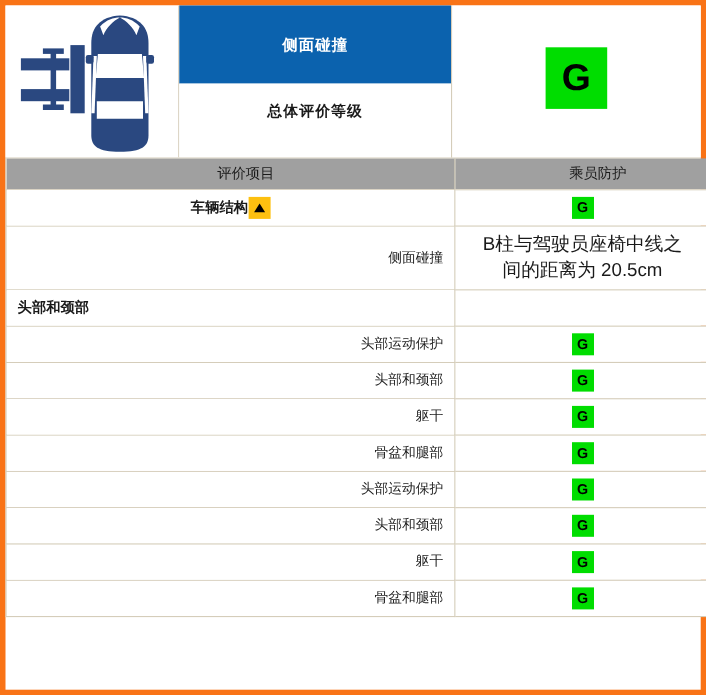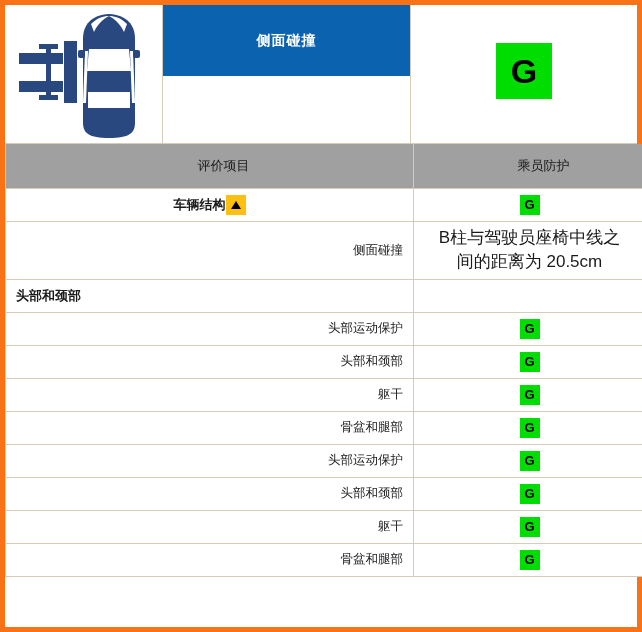--- a/index.html
+++ b/index.html
@@ -140,21 +140,21 @@
     border: 1px solid #d5cdba;
     box-sizing: border-box;
     padding: 0 10px;
   }
 
   .rating-table thead th {
     background: #a0a0a0;
     color: #1a1a1a;
     font-size: 13px;
     font-weight: normal;
-    height: 44px;
+    height: 28px;
     text-align: center;
     border-top: none;
     padding-left: 38px;
   }
 
   .rating-table tbody td {
     height: 33px;
     font-size: 12.5px;
     background: #ffffff;
     vertical-align: middle;
@@ -244,20 +244,21 @@
           <path fill="#ffffff" d="M125 46 L128 46 L130 98 L127 98 Z"></path>
 
           <rect fill="#2a4880" x="73" y="45" width="7" height="8" rx="2"></rect>
           <rect fill="#2a4880" x="128" y="45" width="7" height="8" rx="2"></rect>
         </g>
       </svg>
     </div>
 
     <div class="banner-center">
       <div class="banner-title">侧面碰撞</div>
+      <div class="banner-subtitle">总体评价等级</div>
     </div>
 
     <div class="banner-grade">
       <div class="grade-badge-large">G</div>
     </div>
   </div>
 
   <table class="rating-table">
     <colgroup>
       <col class="col-item">

